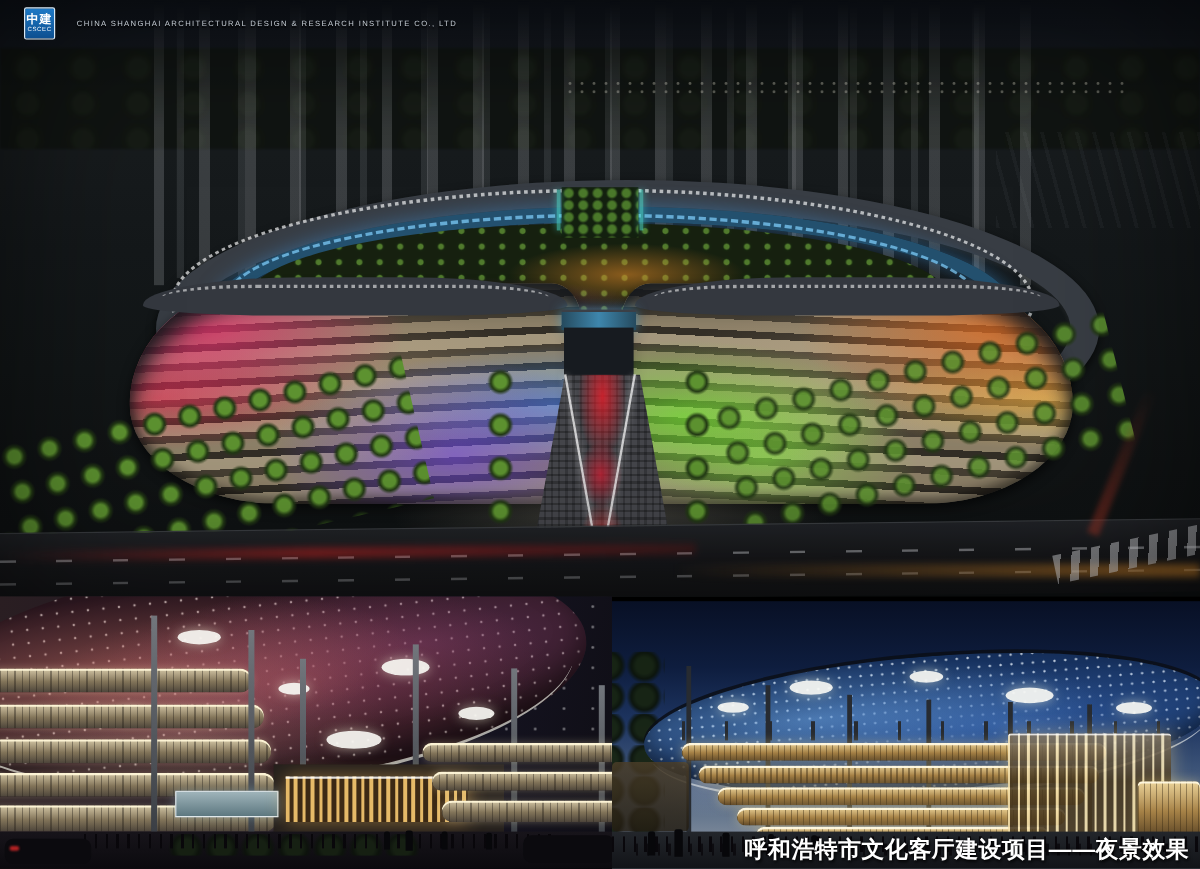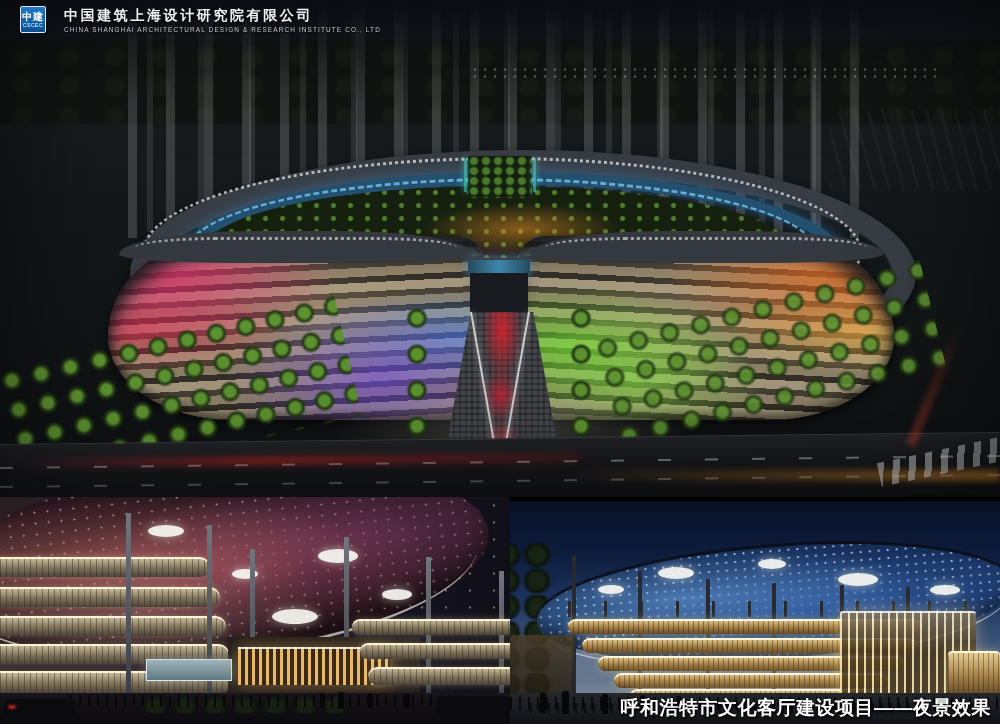--- a/index.html
+++ b/index.html
@@ -206,21 +206,20 @@
     <div class="abs crosswalk"></div>
     <div class="abs" style="left:930px;top:320px;width:10px;height:130px;transform:rotate(22deg);filter:blur(2px);background:linear-gradient(0deg, rgba(205,60,40,.4), transparent);"></div>
     <div class="abs vig"></div>
 
     <div class="abs logo">
       <div class="logomark">
         <div class="l1">中建</div>
         <div class="l2">CSCEC</div>
       </div>
       <div class="coname">
-        <div class="zh">中国建筑上海设计研究院有限公司</div>
         <div class="en">CHINA SHANGHAI ARCHITECTURAL DESIGN &amp; RESEARCH INSTITUTE CO., LTD</div>
       </div>
     </div>
   </section>
 
   <section class="sec r-left">
     <div class="abs stars" style="left:290px;top:0;width:220px;height:115px;background-size:24px 17px;opacity:.5;"></div>
     <div class="abs canopyL"></div>
     <div class="abs rim" style="left:-50px;top:-16px;width:530px;height:172px;border-bottom:3px solid rgba(205,205,198,.8);transform:rotate(-6deg);"></div>
     <div class="abs lite" style="left:148px;top:28px;width:36px;height:12px;"></div>

